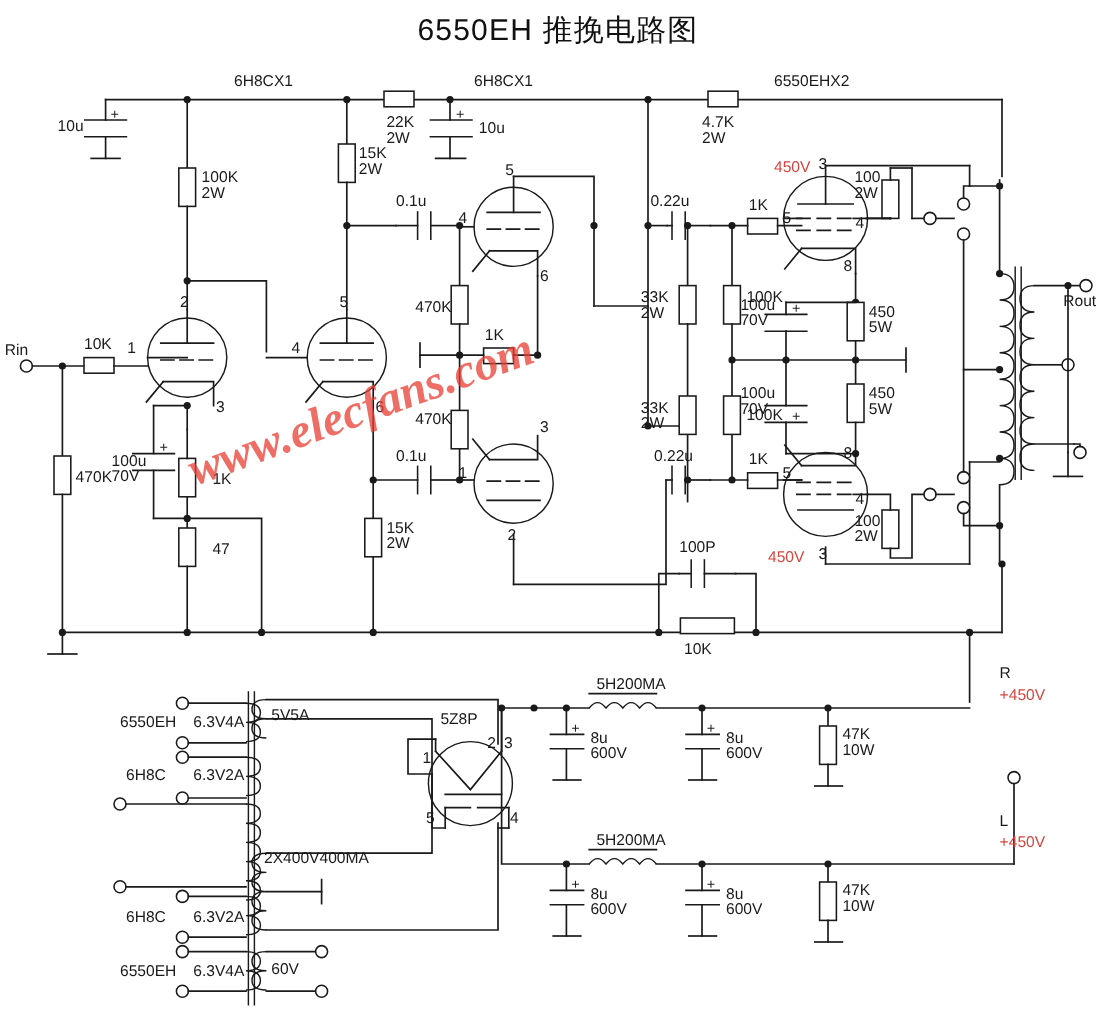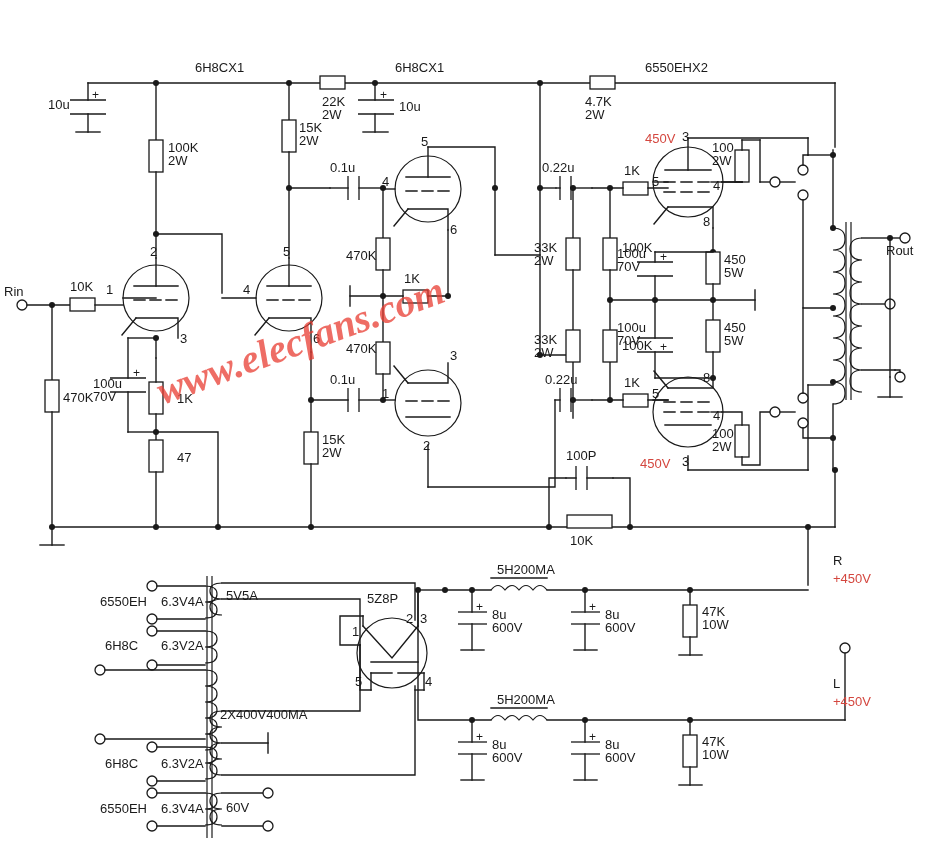--- a/index.html
+++ b/index.html
@@ -27,20 +27,21 @@
     color:rgba(232,60,50,0.75);
     transform:rotate(-20deg);transform-origin:left top;
     pointer-events:none;white-space:nowrap;
   }
 </style>
 </head>
 <body>
 
 <div id="root">
 
+  <div id="title">6550EH 推挽电路图</div>
 
   <svg id="sch" viewBox="0 0 930 860">
 
     <text class="hdr" x="195" y="72">6H8CX1</text>
     <text class="hdr" x="395" y="72">6H8CX1</text>
     <text class="hdr" x="645" y="72">6550EHX2</text>
 
     <path class="w" d="M88,83 H320"></path>
     <path class="w" d="M345,83 H590"></path>
     <path class="w" d="M615,83 H835"></path>

